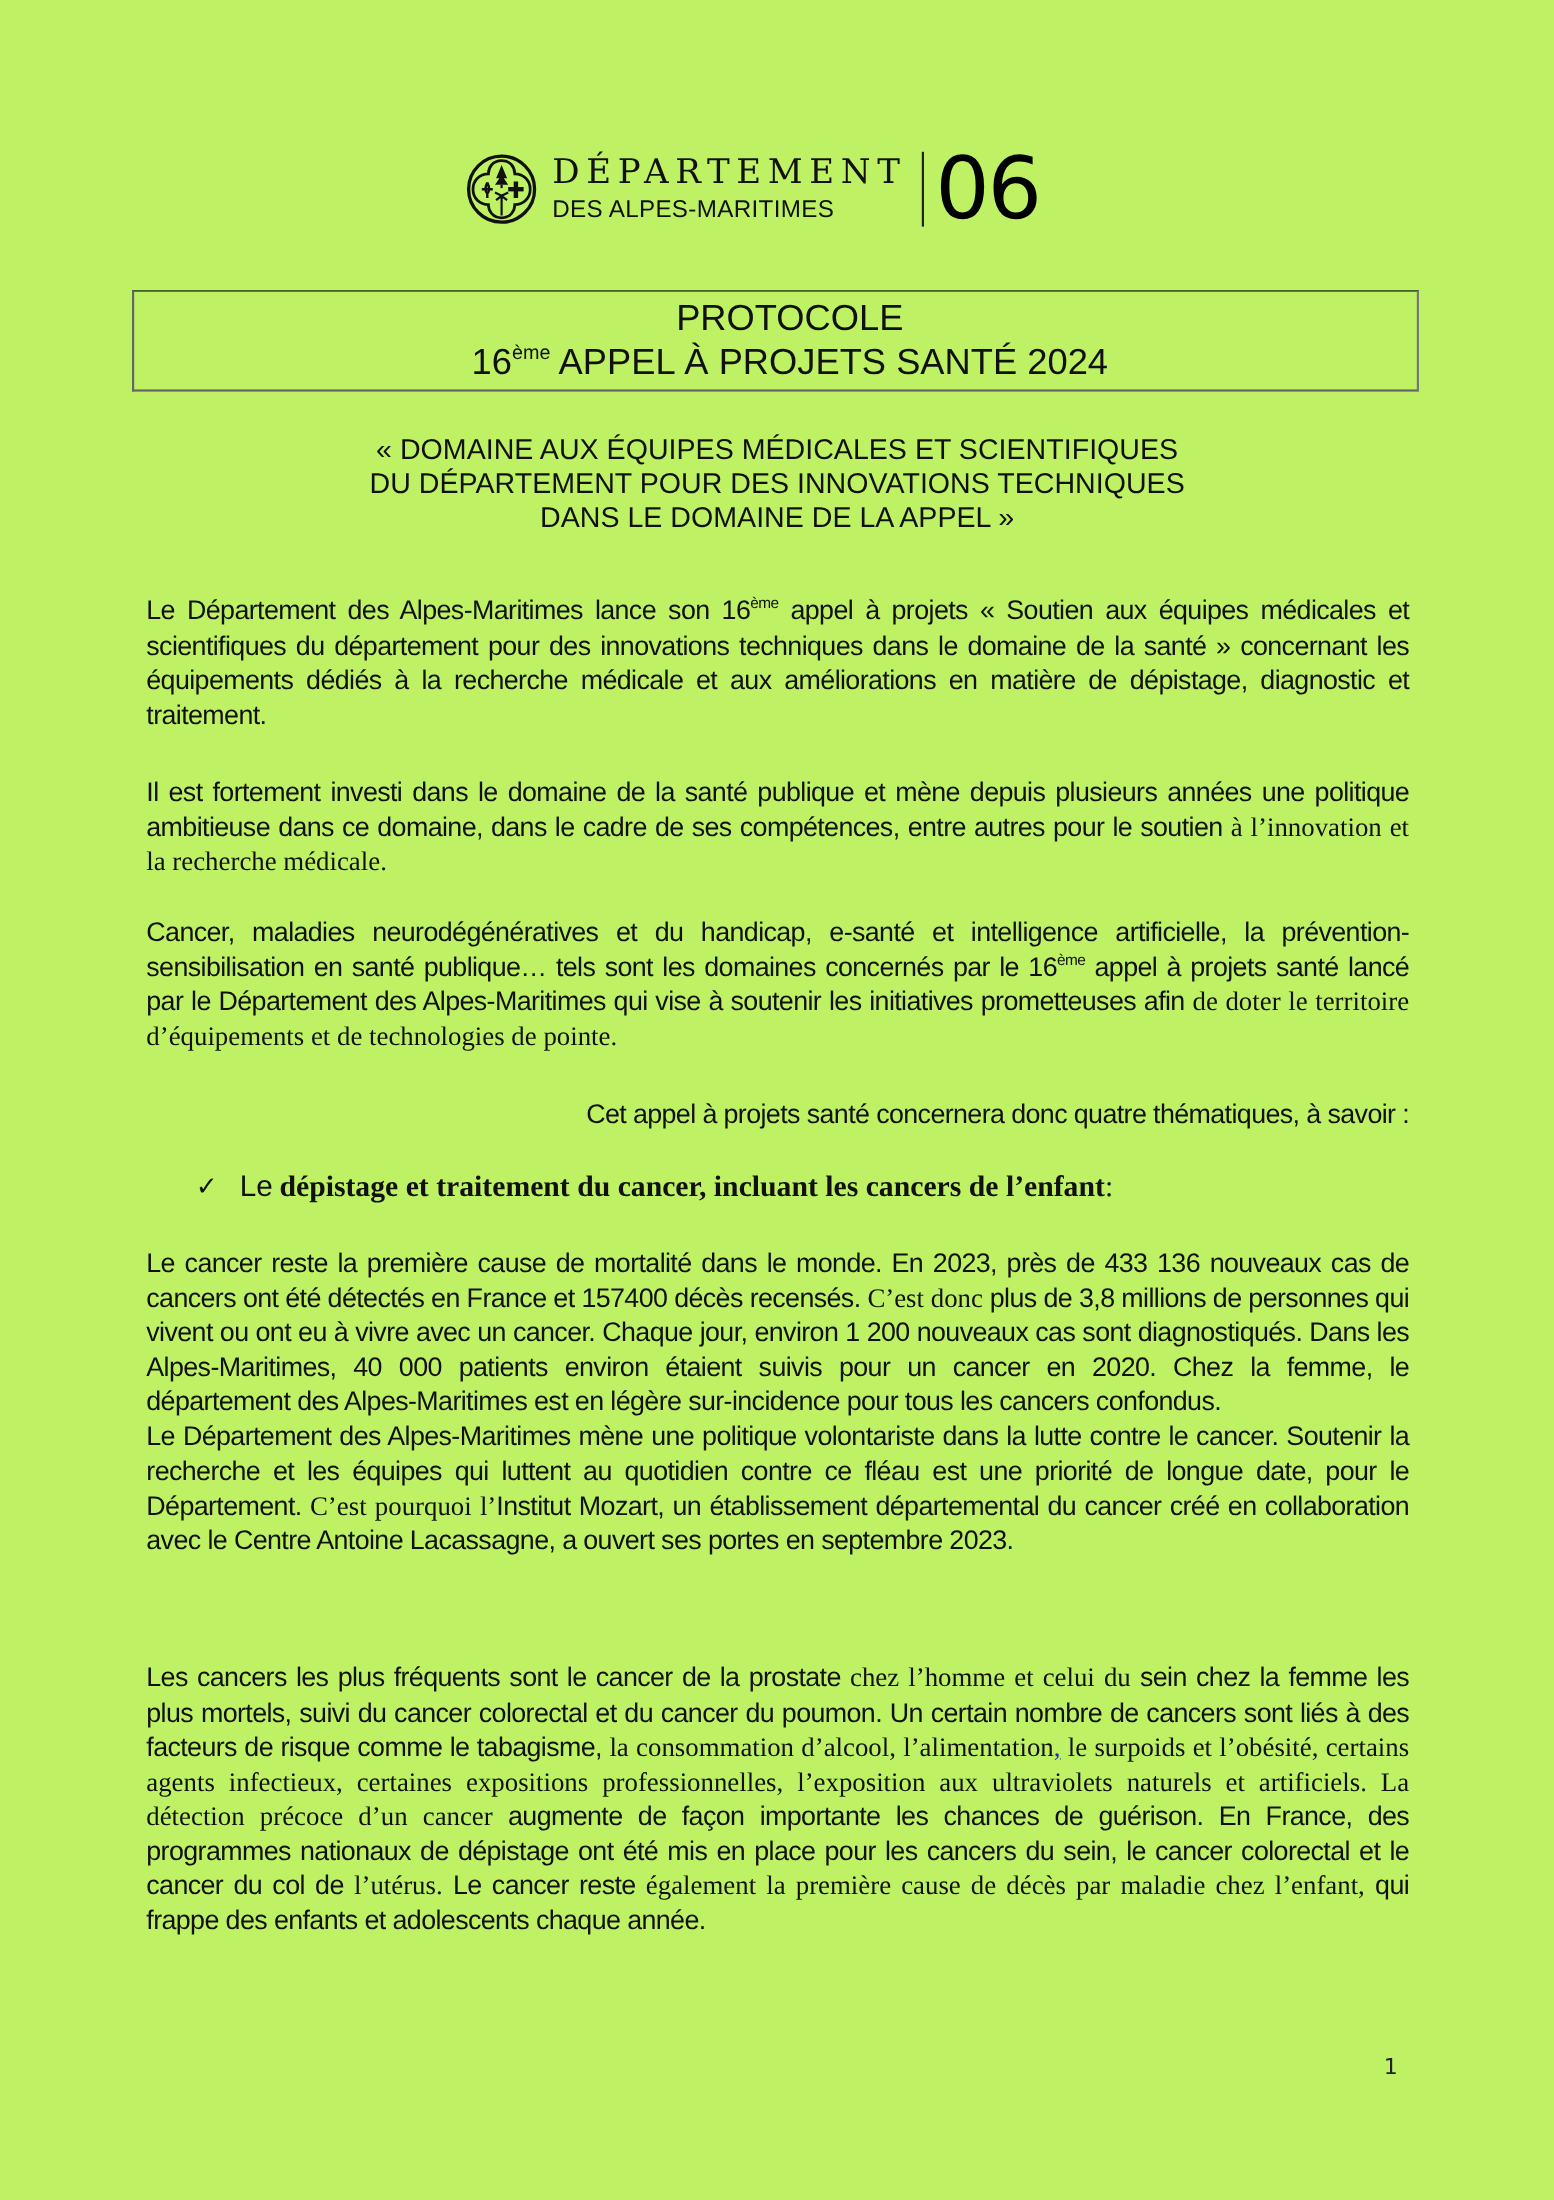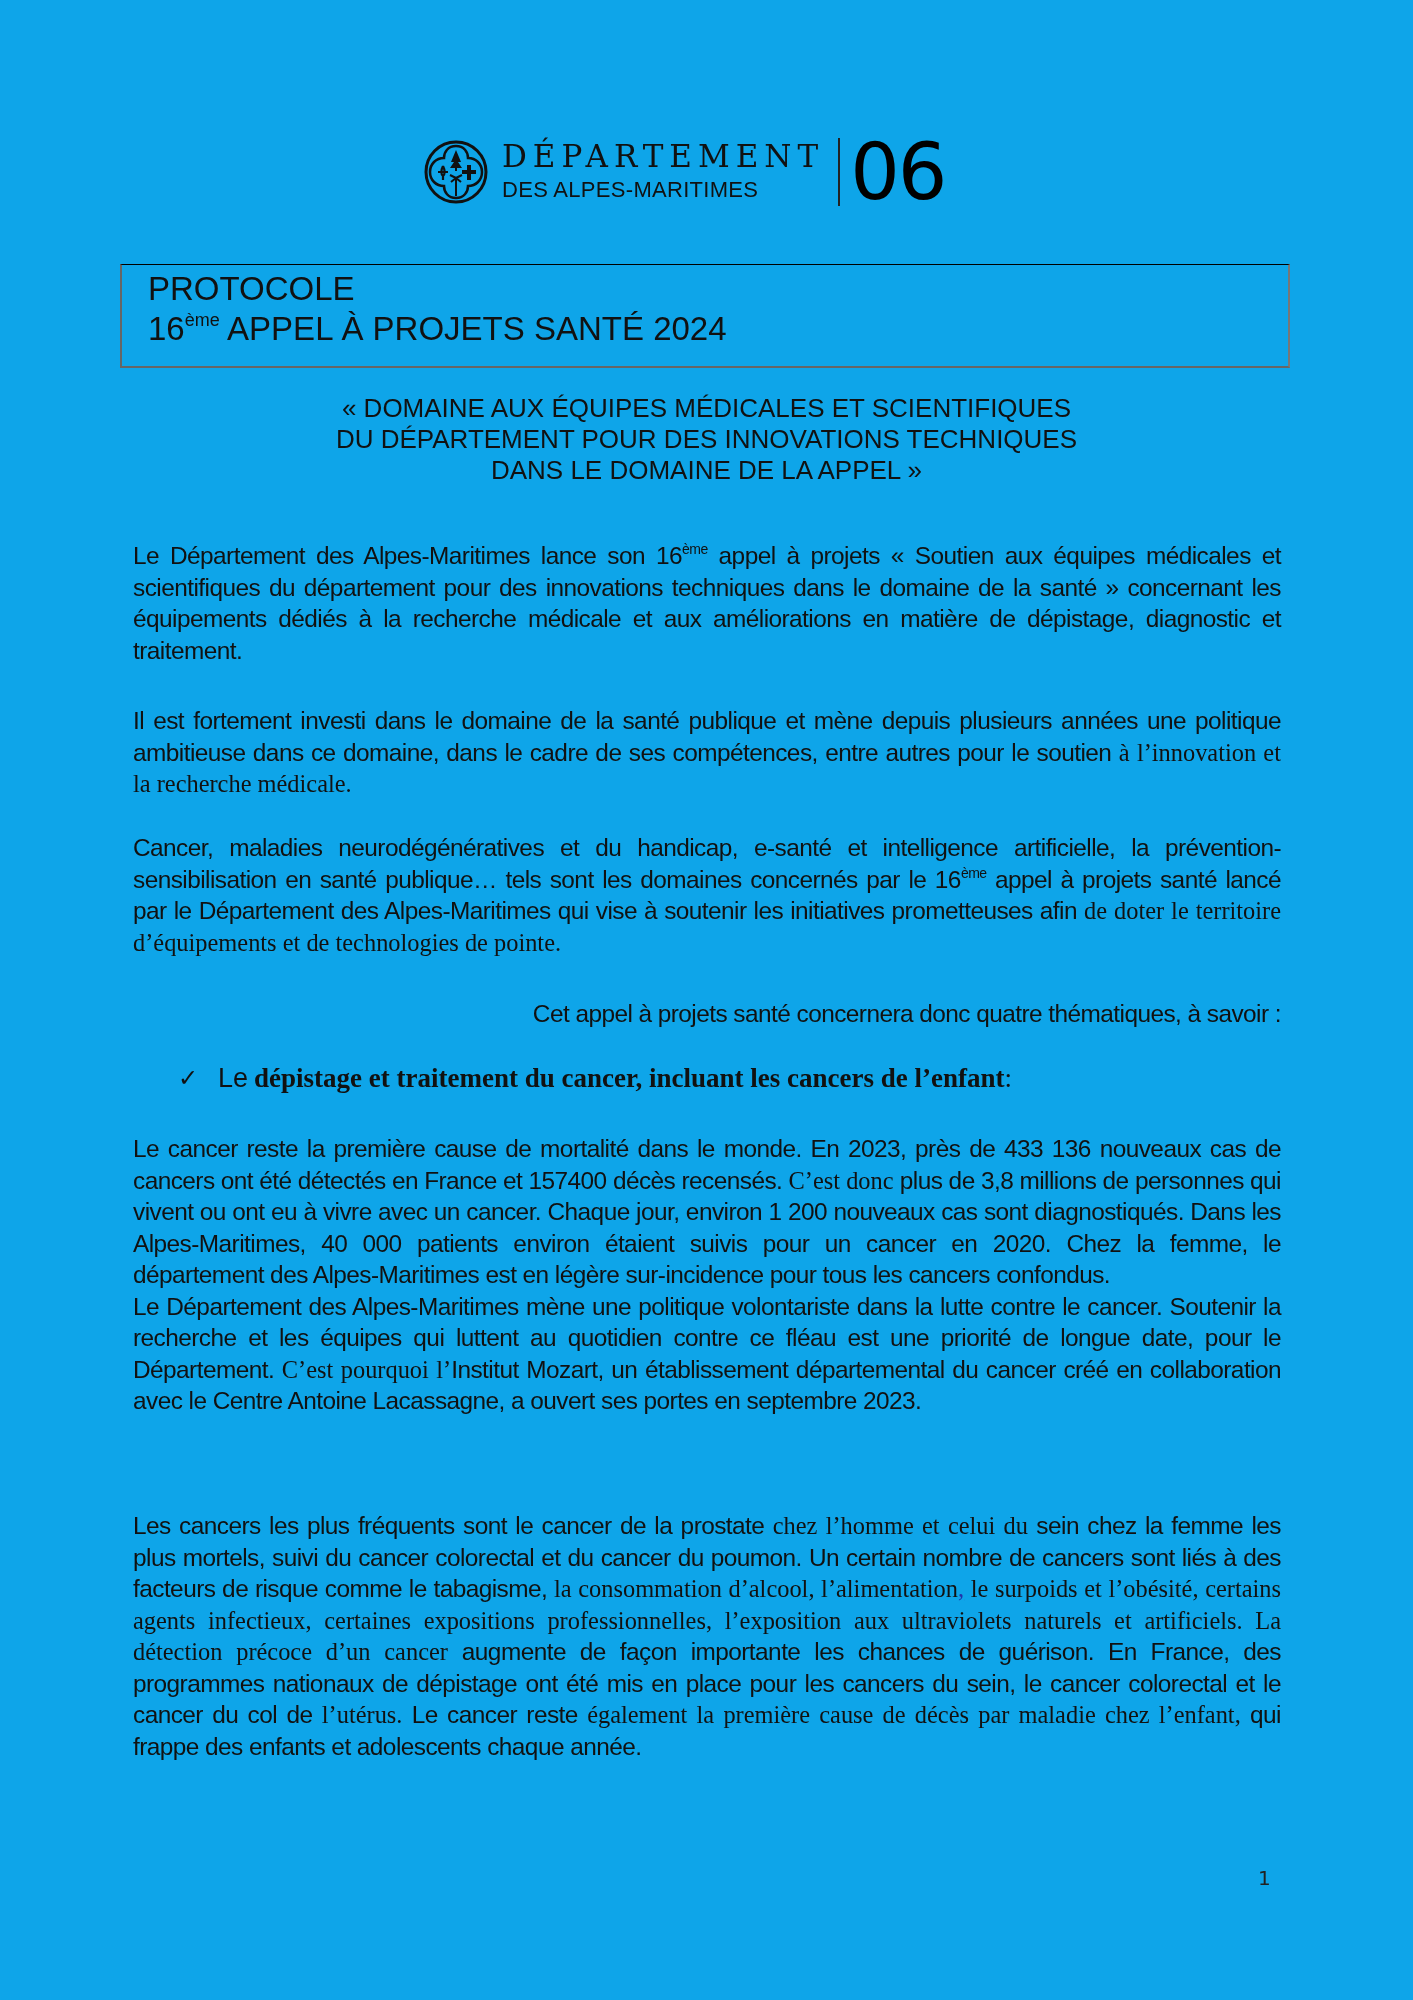--- a/index.html
+++ b/index.html
@@ -1,29 +1,29 @@
 <!DOCTYPE html>
 <html><head>
   <meta charset="utf-8">
   <style>
     html, body { margin: 0; padding: 0; background: #ffffff; }
     body { width: 1413px; height: 2000px; position: relative; overflow: hidden; color: #111; }
-    .page { position: absolute; left: 0; top: 0; width: 1413px; height: 2000px; background: #0ea5e9; }
+    .page { position: absolute; left: 0; top: 0; width: 1413px; height: 2000px; background: #bef264; }
 
     
     .logo { position: absolute; left: 424px; top: 132px; height: 80px; display: flex; align-items: center; }
     .logo-emblem { width: 64px; height: 64px; margin-right: 14px; }
     .logo-text { display: flex; flex-direction: column; justify-content: center; }
     .logo-line1 { font-family: "DejaVu Serif", serif; font-size: 31px; letter-spacing: 6px; line-height: 36px; color: #111; }
     .logo-line2 { font-family: "Liberation Sans", sans-serif; font-size: 22px; line-height: 32px; color: #111; letter-spacing: 0.3px; }
     .logo-sep { width: 2px; height: 68px; background: #222; margin: 0 10px 0 14px; }
     .logo-num { font-family: "DejaVu Sans", sans-serif; font-weight: normal; font-size: 78px; letter-spacing: -2px; line-height: 80px; color: #000; }
 
     
-    .title-box { position: absolute; left: 120px; top: 264px; width: 1170px; height: 104px; border-top: 1.5px solid #000; border-left: 2px solid #666; border-right: 2px solid #777; border-bottom: 2.5px solid #666; box-sizing: border-box; text-align: left; font-family: "Liberation Sans", sans-serif; color: #111; padding-left: 26px; }
+    .title-box { position: absolute; left: 120px; top: 264px; width: 1170px; height: 92px; border-top: 1.5px solid #000; border-left: 2px solid #666; border-right: 2px solid #777; border-bottom: 2.5px solid #666; box-sizing: border-box; text-align: center; font-family: "Liberation Sans", sans-serif; color: #111; padding-left: 26px; }
     .title-line1 { font-size: 33px; line-height: 40px; margin-top: 4px; }
     .title-line2 { font-size: 33px; line-height: 40px; }
     .title-line2 sup { font-size: 18px; vertical-align: 14px; line-height: 0; }
 
     
     .subtitle { position: absolute; left: 160px; width: 1093px; top: 393px; text-align: center; font-family: "Liberation Sans", sans-serif; font-size: 26px; line-height: 31px; color: #111; }
 
     
     .body-text { position: absolute; left: 133px; width: 1148px; font-family: "Liberation Sans", sans-serif; font-size: 24.4px; line-height: 31.5px; color: #111; text-align: justify; letter-spacing: -0.55px; }
     .body-text sup { font-size: 14px; vertical-align: 10px; line-height: 0; }

